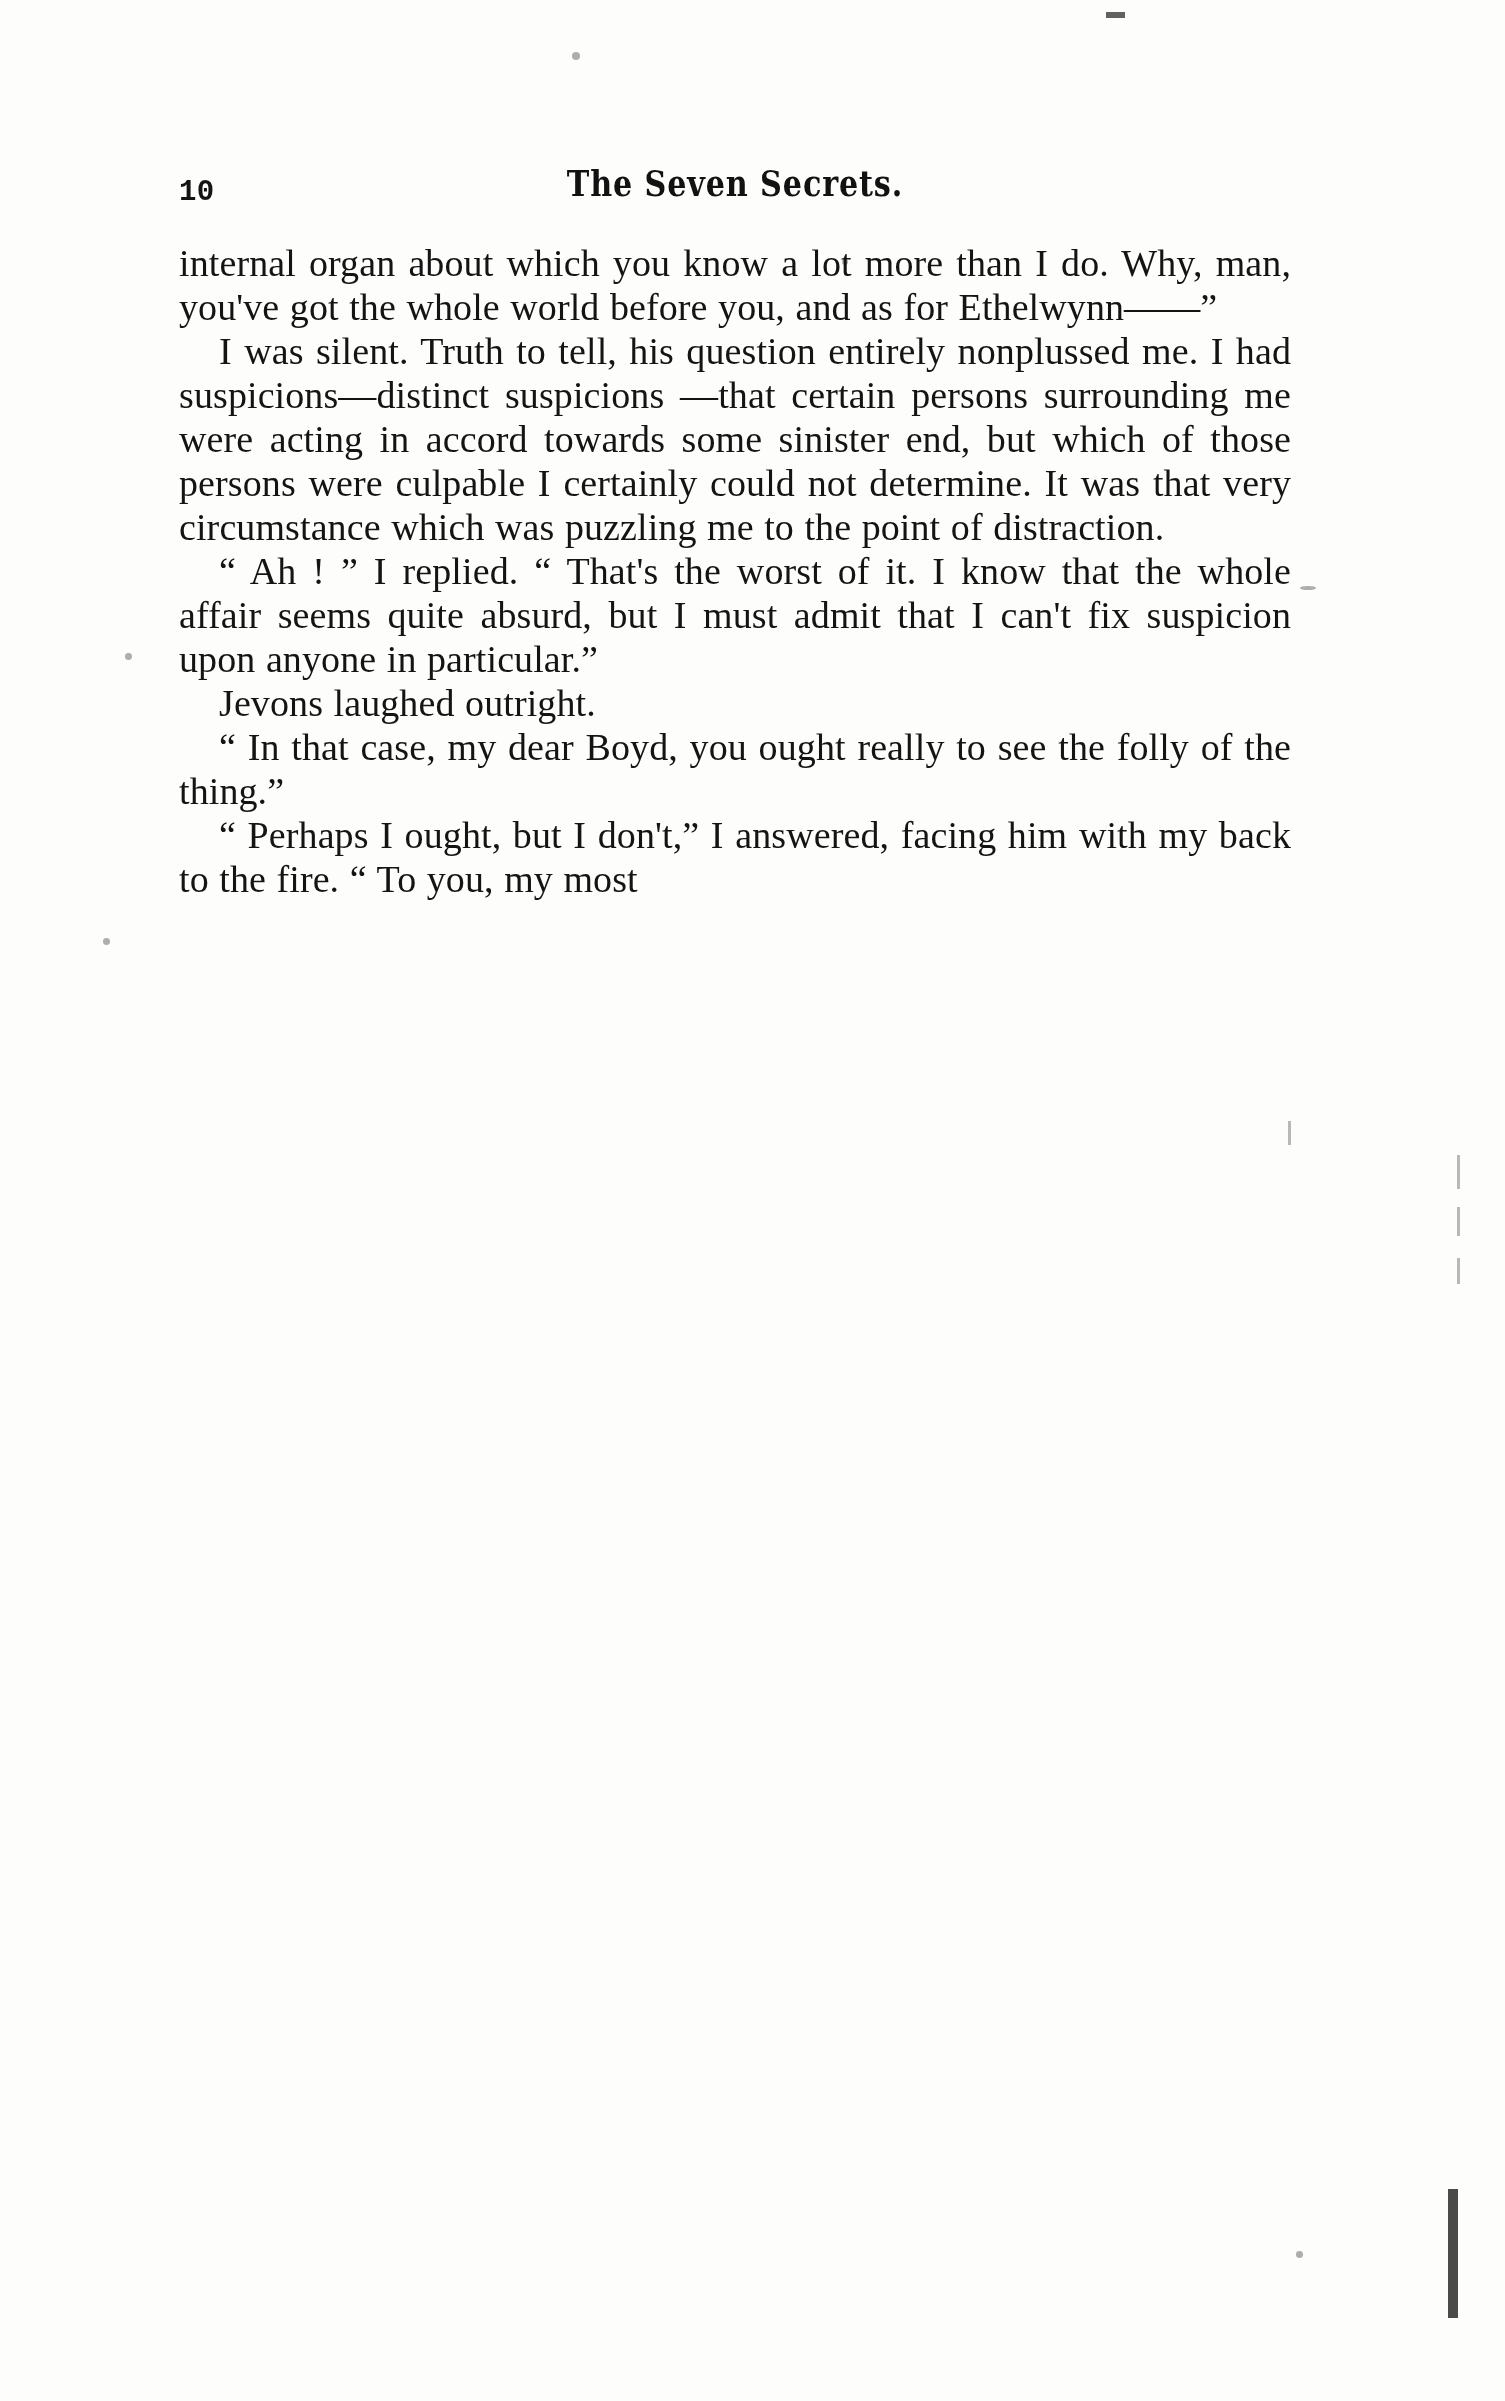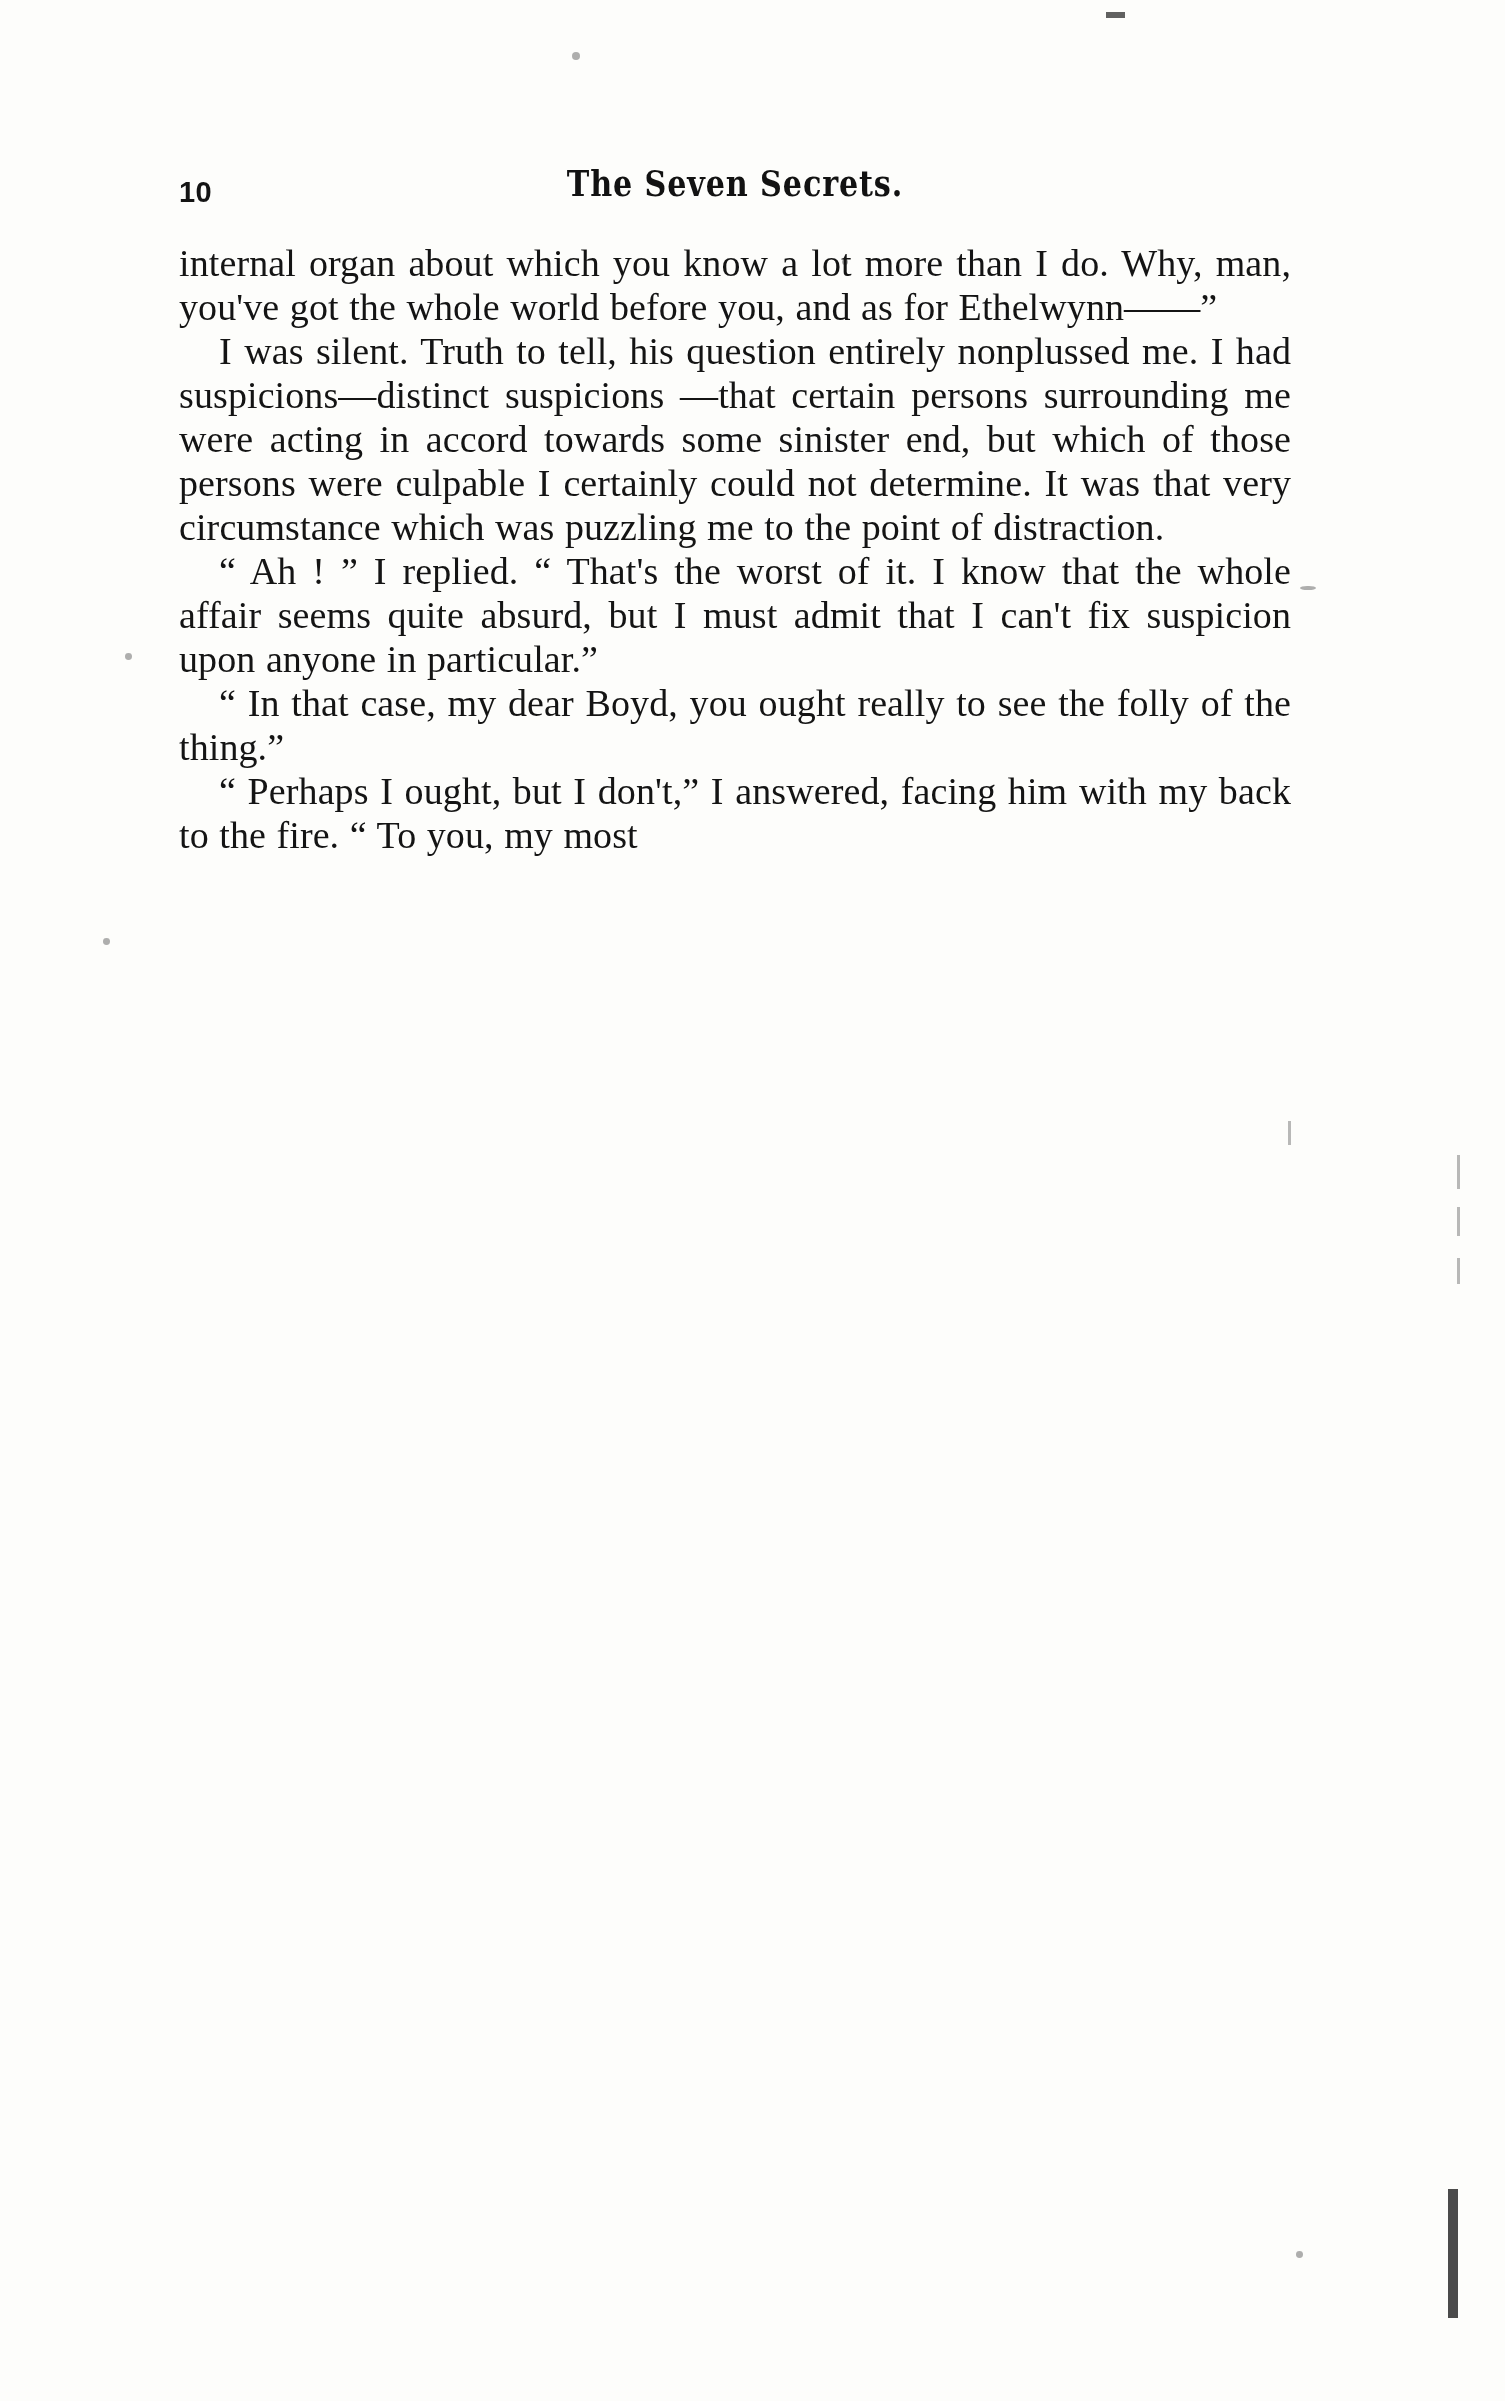--- a/index.html
+++ b/index.html
@@ -33,21 +33,21 @@
   
   .running-head {
     position: relative;
     height: 78px;
     margin-bottom: 15.5px;
   }
   .folio {
     position: absolute;
     left: 0;
     top: 29px;
-    font-family: Liberation Sans, sans-serif;
+    font-family: Liberation Mono, monospace;
     font-weight: bold;
     font-size: 29px;
     letter-spacing: 0.4px;
     color: #141414;
   }
   .head-title {
     position: absolute;
     left: 0;
     right: 0;
     top: 15.5px;
@@ -128,19 +128,20 @@
 
     <div class="running-head">
       <div class="folio">10</div>
       <div class="head-title">The Seven Secrets.</div>
     </div>
 
     <div class="body-text">
       <p class="noindent">internal organ about which you know a lot more than I do.   Why, man, you've got the whole world before you, and as for Ethelwynn——”</p>
       <p class="indent">I was silent.   Truth to tell, his question entirely nonplussed me.   I had suspicions—distinct suspicions —that certain persons surrounding me were acting in accord towards some sinister end, but which of those persons were culpable I certainly could not determine. It was that very circumstance which was puzzling me to the point of distraction.</p>
       <p class="indent">“ Ah ! ” I replied.   “ That's the worst of it.   I know that the whole affair seems quite absurd, but I must admit that I can't fix suspicion upon anyone in particular.”</p>
+      <p class="indent">Jevons laughed outright.</p>
       <p class="indent">“ In that case, my dear Boyd, you ought really to see the folly of the thing.”</p>
       <p class="indent">“ Perhaps I ought, but I don't,” I answered, facing him with my back to the fire.   “ To you, my most</p>
     </div>
 
   </div>
 </div>
 
 
 </body></html>

